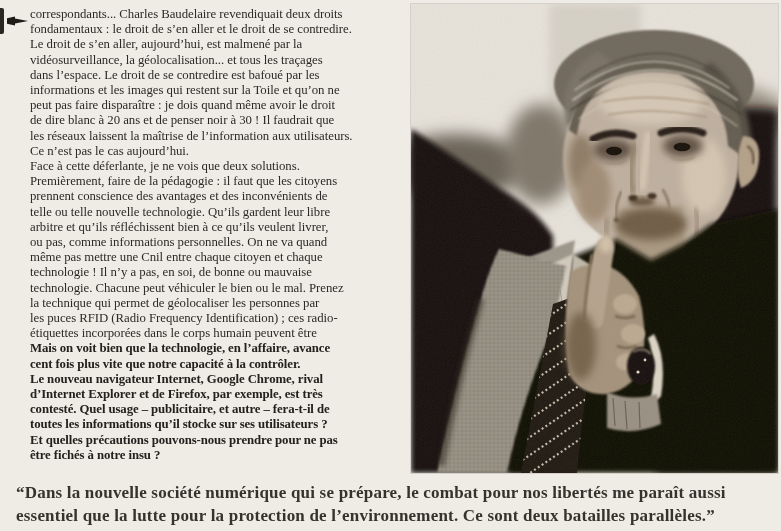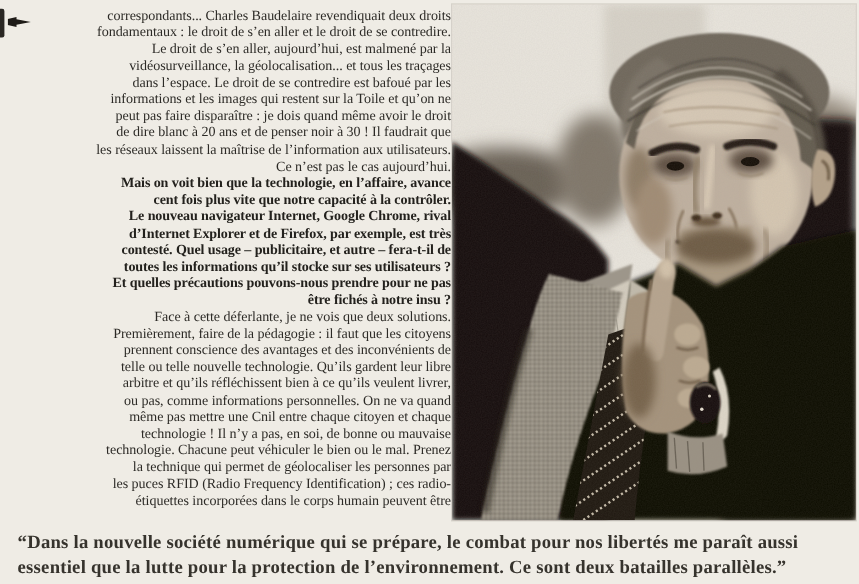--- a/index.html
+++ b/index.html
@@ -5,21 +5,21 @@
   html,body{margin:0;padding:0;background:#c9c6bf;}
   .page{
     position:relative;width:781px;height:531px;overflow:hidden;
     background:#efece5;
     font-family:"Liberation Serif","DejaVu Serif",serif;
   }
   .scan-edge{position:absolute;left:0;top:8px;width:4px;height:26px;background:#2a2723;border-radius:0 2px 2px 0;}
   .marker{position:absolute;left:7px;top:13px;width:22px;height:12px;}
   .col{position:absolute;left:30px;top:7px;width:380px;color:#2c2a26;}
   .para{
-    white-space:pre;font-size:12.8px;line-height:15.2px;letter-spacing:-0.05px;text-align:right;
+    white-space:pre;font-size:12.8px;line-height:15.2px;letter-spacing:-0.05px;
   }
   .para.bold{font-weight:bold;color:#23211d;letter-spacing:-0.1px;}
   .photo{
     position:absolute;left:411px;top:4px;width:367px;height:469px;margin:0;
     outline:1px solid rgba(70,62,50,.15);background:#e9e5dd;
   }
   .photo svg{display:block;}
   .quote{
     position:absolute;left:16px;top:481px;width:762px;
     white-space:pre;font-size:17px;line-height:23px;
@@ -43,40 +43,40 @@
     <div class="para">correspondants... Charles Baudelaire revendiquait deux droits
 fondamentaux : le droit de s’en aller et le droit de se contredire.
 Le droit de s’en aller, aujourd’hui, est malmené par la
 vidéosurveillance, la géolocalisation... et tous les traçages
 dans l’espace. Le droit de se contredire est bafoué par les
 informations et les images qui restent sur la Toile et qu’on ne
 peut pas faire disparaître : je dois quand même avoir le droit
 de dire blanc à 20 ans et de penser noir à 30 ! Il faudrait que
 les réseaux laissent la maîtrise de l’information aux utilisateurs.
 Ce n’est pas le cas aujourd’hui.</div>
-    <div class="para bold">Mais on voit bien que la technologie, en l’affaire, avance
-cent fois plus vite que notre capacité à la contrôler.
-Le nouveau navigateur Internet, Google Chrome, rival
-d’Internet Explorer et de Firefox, par exemple, est très
-contesté. Quel usage – publicitaire, et autre – fera-t-il de
-toutes les informations qu’il stocke sur ses utilisateurs ?
-Et quelles précautions pouvons-nous prendre pour ne pas
-être fichés à notre insu ?</div>
     <div class="para">Face à cette déferlante, je ne vois que deux solutions.
 Premièrement, faire de la pédagogie : il faut que les citoyens
 prennent conscience des avantages et des inconvénients de
 telle ou telle nouvelle technologie. Qu’ils gardent leur libre
 arbitre et qu’ils réfléchissent bien à ce qu’ils veulent livrer,
 ou pas, comme informations personnelles. On ne va quand
 même pas mettre une Cnil entre chaque citoyen et chaque
 technologie ! Il n’y a pas, en soi, de bonne ou mauvaise
 technologie. Chacune peut véhiculer le bien ou le mal. Prenez
 la technique qui permet de géolocaliser les personnes par
 les puces RFID (Radio Frequency Identification) ; ces radio-
 étiquettes incorporées dans le corps humain peuvent être</div>
+    <div class="para bold">Mais on voit bien que la technologie, en l’affaire, avance
+cent fois plus vite que notre capacité à la contrôler.
+Le nouveau navigateur Internet, Google Chrome, rival
+d’Internet Explorer et de Firefox, par exemple, est très
+contesté. Quel usage – publicitaire, et autre – fera-t-il de
+toutes les informations qu’il stocke sur ses utilisateurs ?
+Et quelles précautions pouvons-nous prendre pour ne pas
+être fichés à notre insu ?</div>
   </div>
 
   <figure class="photo" title="Black-and-white press portrait of an older man in a dark suit and striped tie, raising his hand and pointing his index finger upward">
     <svg width="367" height="469" viewBox="0 0 367 469">
       <defs>
         <filter id="b1" x="-20%" y="-20%" width="140%" height="140%">
             <feGaussianBlur stdDeviation="1.2"></feGaussianBlur>
           </filter>
         <filter id="b2" x="-20%" y="-20%" width="140%" height="140%">
             <feGaussianBlur stdDeviation="2.5"></feGaussianBlur>

